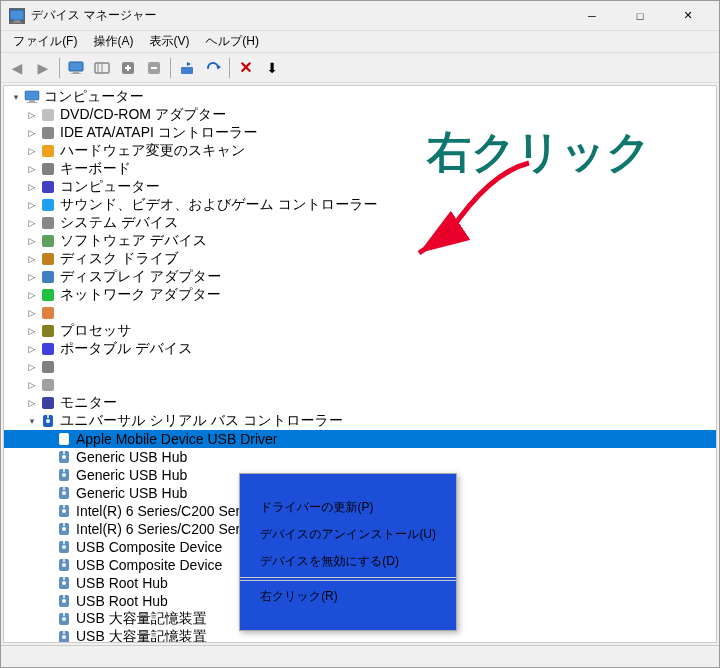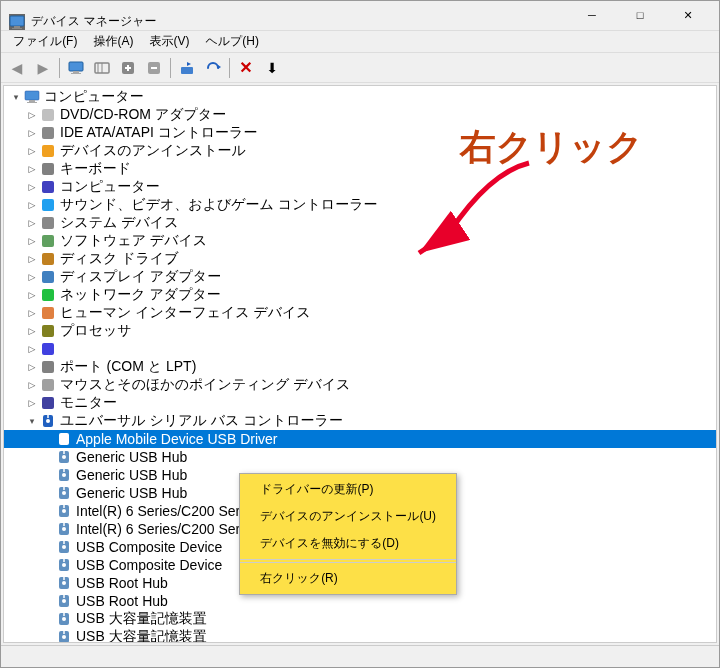--- a/index.html
+++ b/index.html
@@ -19,21 +19,21 @@
       background: #f0f0f0;
       border: 1px solid #999;
       display: flex;
       flex-direction: column;
     }
 
     .title-bar {
       background: #f0f0f0;
       height: 30px;
       display: flex;
-      align-items: flex-end;
+      align-items: center;
       padding: 0 8px;
       border-bottom: 1px solid #ddd;
       user-select: none;
     }
     .title-bar-icon {
       width: 16px;
       height: 16px;
       margin-right: 6px;
       background: #666;
       display: inline-block;
@@ -125,21 +125,21 @@
 
     .tree-item {
       display: flex;
       align-items: center;
       height: 18px;
       padding-left: 4px;
       cursor: pointer;
       white-space: nowrap;
       user-select: none;
     }
-    .tree-item.selected { background: #0078d7; color: #ffffff; }
+    .tree-item.selected { background: #0078d7; color: #000000; }
     .tree-item.selected .tree-icon { filter: brightness(10); }
 
     .tree-toggle {
       width: 16px;
       height: 16px;
       display: inline-flex;
       align-items: center;
       justify-content: center;
       font-size: 9px;
       color: #555;
@@ -157,26 +157,26 @@
       justify-content: center;
     }
 
     .tree-label {
       font-size: 14px;
     }
 
     
     .context-menu {
       position: absolute;
-      background: #fde047;
+      background: #1d4ed8;
       border: 1px solid #aaa;
       box-shadow: 2px 2px 6px rgba(0,0,0,0.3);
       z-index: 100;
       min-width: 180px;
-      padding: 2px 0;
+      padding: 20px 0;
     }
     .context-menu-item {
       padding: 5px 20px;
       cursor: pointer;
       font-size: 12px;
       white-space: nowrap;
     }
     .context-menu-sep {
       height: 1px;
       background: #ccc;
@@ -184,26 +184,26 @@
     }
 
     
     .annotation {
       position: absolute;
       top: 40px;
       right: 60px;
       pointer-events: none;
     }
     .annotation-text {
-      color: #c2410c;
-      font-size: 36px;
+      color: #0f766e;
+      font-size: 44px;
       font-weight: bold;
       position: absolute;
       top: 0;
-      right: 16px;
+      right: 8px;
       white-space: nowrap;
     }
     .arrow-svg {
       position: absolute;
       top: 30px;
       right: 100px;
     }
 
     
     .status-bar {
@@ -328,21 +328,21 @@
           <span class="tree-label">IDE ATA/ATAPI コントローラー</span>
         </div>
         <div class="tree-item">
           <span class="tree-indent"></span>
           <span class="tree-toggle">▷</span>
           <span class="tree-icon">
             <svg width="16" height="16" viewBox="0 0 16 16">
               <rect x="2" y="2" width="12" height="12" rx="2" fill="#f0a020"></rect>
             </svg>
           </span>
-          <span class="tree-label">デバイスのアンインストール</span>
+          <span class="tree-label">ハードウェア変更のスキャン</span>
         </div>
         <div class="tree-item">
           <span class="tree-indent"></span>
           <span class="tree-toggle">▷</span>
           <span class="tree-icon">
             <svg width="16" height="16" viewBox="0 0 16 16">
               <rect x="2" y="2" width="12" height="12" rx="2" fill="#808080"></rect>
             </svg>
           </span>
           <span class="tree-label">キーボード</span>
@@ -418,60 +418,58 @@
           <span class="tree-label">ネットワーク アダプター</span>
         </div>
         <div class="tree-item">
           <span class="tree-indent"></span>
           <span class="tree-toggle">▷</span>
           <span class="tree-icon">
             <svg width="16" height="16" viewBox="0 0 16 16">
               <rect x="2" y="2" width="12" height="12" rx="2" fill="#e08040"></rect>
             </svg>
           </span>
-          <span class="tree-label">ヒューマン インターフェイス デバイス</span>
         </div>
         <div class="tree-item">
           <span class="tree-indent"></span>
           <span class="tree-toggle">▷</span>
           <span class="tree-icon">
             <svg width="16" height="16" viewBox="0 0 16 16">
               <rect x="2" y="2" width="12" height="12" rx="2" fill="#808020"></rect>
             </svg>
           </span>
           <span class="tree-label">プロセッサ</span>
         </div>
         <div class="tree-item">
           <span class="tree-indent"></span>
           <span class="tree-toggle">▷</span>
           <span class="tree-icon">
             <svg width="16" height="16" viewBox="0 0 16 16">
               <rect x="2" y="2" width="12" height="12" rx="2" fill="#4040e0"></rect>
             </svg>
           </span>
+          <span class="tree-label">ポータブル デバイス</span>
         </div>
         <div class="tree-item">
           <span class="tree-indent"></span>
           <span class="tree-toggle">▷</span>
           <span class="tree-icon">
             <svg width="16" height="16" viewBox="0 0 16 16">
               <rect x="2" y="2" width="12" height="12" rx="2" fill="#808080"></rect>
             </svg>
           </span>
-          <span class="tree-label">ポート (COM と LPT)</span>
         </div>
         <div class="tree-item">
           <span class="tree-indent"></span>
           <span class="tree-toggle">▷</span>
           <span class="tree-icon">
             <svg width="16" height="16" viewBox="0 0 16 16">
               <rect x="2" y="2" width="12" height="12" rx="2" fill="#a0a0a0"></rect>
             </svg>
           </span>
-          <span class="tree-label">マウスとそのほかのポインティング デバイス</span>
         </div>
         <div class="tree-item">
           <span class="tree-indent"></span>
           <span class="tree-toggle">▷</span>
           <span class="tree-icon">
             <svg width="16" height="16" viewBox="0 0 16 16">
               <rect x="2" y="2" width="12" height="12" rx="2" fill="#4040a0"></rect>
             </svg>
           </span>
           <span class="tree-label">モニター</span>

